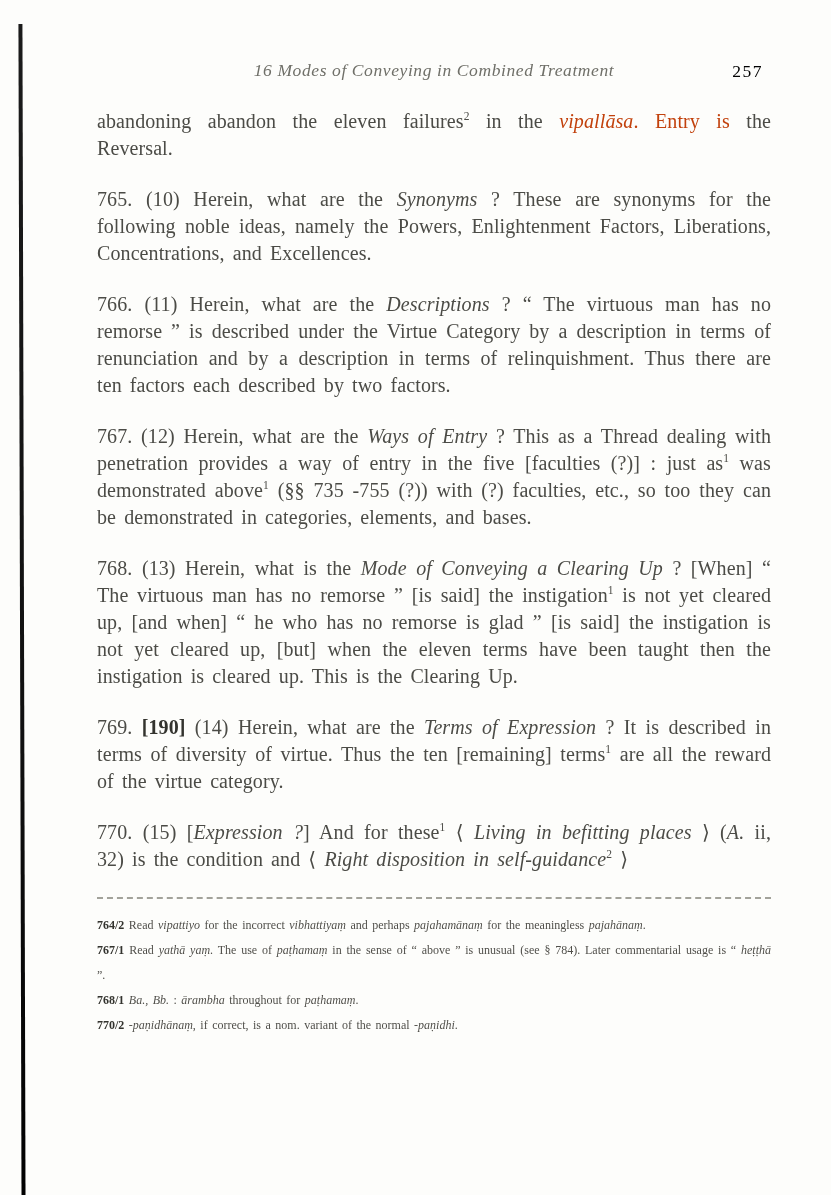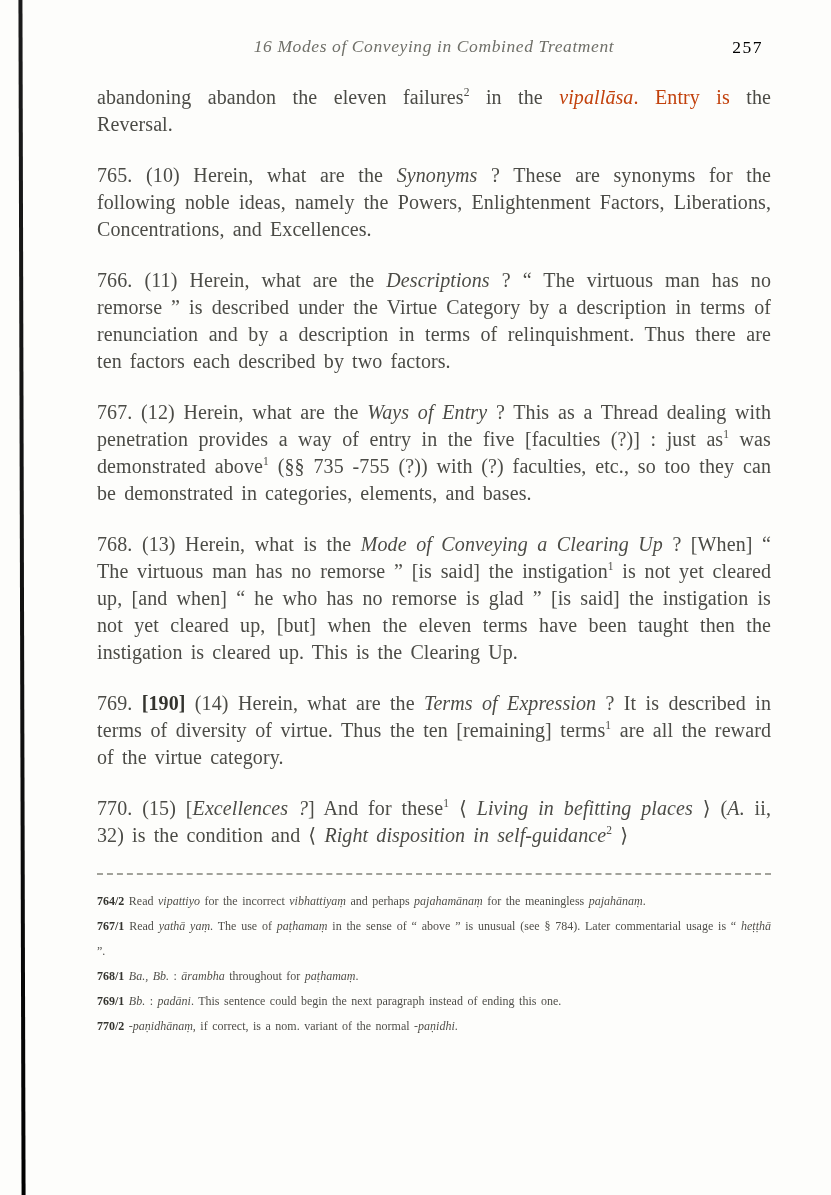--- a/index.html
+++ b/index.html
@@ -2,21 +2,21 @@
 <html><head>
 <meta charset="utf-8">
 <style>
   html, body { margin:0; padding:0; }
   body {
     width:831px; height:1195px;
     background:#fdfdfb;
     font-family:"Liberation Serif", "DejaVu Serif", serif;
     overflow:hidden; position:relative;
   }
-  .page { position:absolute; inset:0; }
+  .page { position:absolute; inset:0;margin-top:24px; }
   .binding-line {
     position:absolute; left:20px; top:0; width:4px; height:1195px;
     background:linear-gradient(to bottom, #1b1b1b 0%, #101010 60%, #000 100%);
     transform:skewX(0.15deg);
   }
   .content { position:absolute; left:97px; top:36px; width:674px; }
   .page-header {
     position:relative; text-align:center;
     font-style:italic; font-size:17.5px; color:#6f6f68;
     letter-spacing:0.6px; margin-bottom:26px; height:22px;
@@ -60,27 +60,26 @@
       <span class="page-number">257</span>
     </div>
 
     <div class="body-text">
       <p><span>abandoning abandon the eleven failures</span><sup class="sup">2</sup><span> in the </span><span class="i faded">vipallāsa</span><span class="faded">.  Entry is</span><span> the Reversal.</span></p>
       <p><span>765. (10) Herein, what are the </span><span class="i">Synonyms</span><span> ?  These are synonyms for the following noble ideas, namely the Powers, Enlightenment Factors, Liberations, Concentrations, and Excellences.</span></p>
       <p><span>766. (11) Herein, what are the </span><span class="i">Descriptions</span><span> ?  “ The virtuous man has no remorse ” is described under the Virtue Category by a description in terms of renunciation and by a description in terms of relinquishment.  Thus there are ten factors each described by two factors.</span></p>
       <p><span>767. (12) Herein, what are the </span><span class="i">Ways of Entry</span><span> ?  This as a Thread dealing with penetration provides a way of entry in the five [faculties (?)] :  just as</span><sup class="sup">1</sup><span> was demonstrated above</span><sup class="sup">1</sup><span> (§§ 735 -755 (?)) with (?) faculties, etc., so too they can be demonstrated in categories, elements, and bases.</span></p>
       <p><span>768. (13) Herein, what is the </span><span class="i">Mode of Conveying a Clearing Up</span><span> ?  [When] “ The virtuous man has no remorse ” [is said] the instigation</span><sup class="sup">1</sup><span> is not yet cleared up, [and when] “ he who has no remorse is glad ” [is said] the instigation is not yet cleared up, [but] when the eleven terms have been taught then the instigation is cleared up.  This is the Clearing Up.</span></p>
       <p><span>769. </span><span class="b">[190]</span><span> (14) Herein, what are the </span><span class="i">Terms of Expression</span><span> ?  It is described in terms of diversity of virtue.  Thus the ten [remaining] terms</span><sup class="sup">1</sup><span> are all the reward of the virtue category.</span></p>
-      <p><span>770. (15) [</span><span class="i">Excellences ?</span><span>] And for these</span><sup class="sup">1</sup><span> ⟨ </span><span class="i">Living in befitting places</span><span> ⟩ (</span><span class="i">A.</span><span> ii, 32) is the condition and ⟨ </span><span class="i">Right disposition in self-guidance</span><sup class="sup">2</sup><span> ⟩</span></p>
+      <p><span>770. (15) [</span><span class="i">Expression ?</span><span>] And for these</span><sup class="sup">1</sup><span> ⟨ </span><span class="i">Living in befitting places</span><span> ⟩ (</span><span class="i">A.</span><span> ii, 32) is the condition and ⟨ </span><span class="i">Right disposition in self-guidance</span><sup class="sup">2</sup><span> ⟩</span></p>
     </div>
 
     <hr class="footnote-rule">
 
     <div class="footnotes">
       <p><span class="b">764/2</span><span> Read </span><span class="i">vipattiyo</span><span> for the incorrect </span><span class="i">vibhattiyaṃ</span><span> and perhaps </span><span class="i">pajahamānaṃ</span><span> for the meaningless </span><span class="i">pajahānaṃ</span><span>.</span></p>
       <p><span class="b">767/1</span><span> Read </span><span class="i">yathā yaṃ</span><span>.  The use of </span><span class="i">paṭhamaṃ</span><span> in the sense of “ above ” is unusual (see § 784).  Later commentarial usage is “ </span><span class="i">heṭṭhā</span><span> ”.</span></p>
       <p><span class="b">768/1</span><span> </span><span class="i">Ba., Bb.</span><span> : </span><span class="i">ārambha</span><span> throughout for </span><span class="i">paṭhamaṃ</span><span>.</span></p>
-      <p><span class="b">769/1</span><span> </span><span class="i">Bb.</span><span> : </span><span class="i">padāni</span><span>.  This sentence could begin the next paragraph instead of ending this one.</span></p>
       <p><span class="b">770/2</span><span> </span><span class="i">-paṇidhānaṃ</span><span>, if correct, is a nom. variant of the normal </span><span class="i">-paṇidhi</span><span>.</span></p>
     </div>
 
   </div>
 </div>
 
 </body></html>

